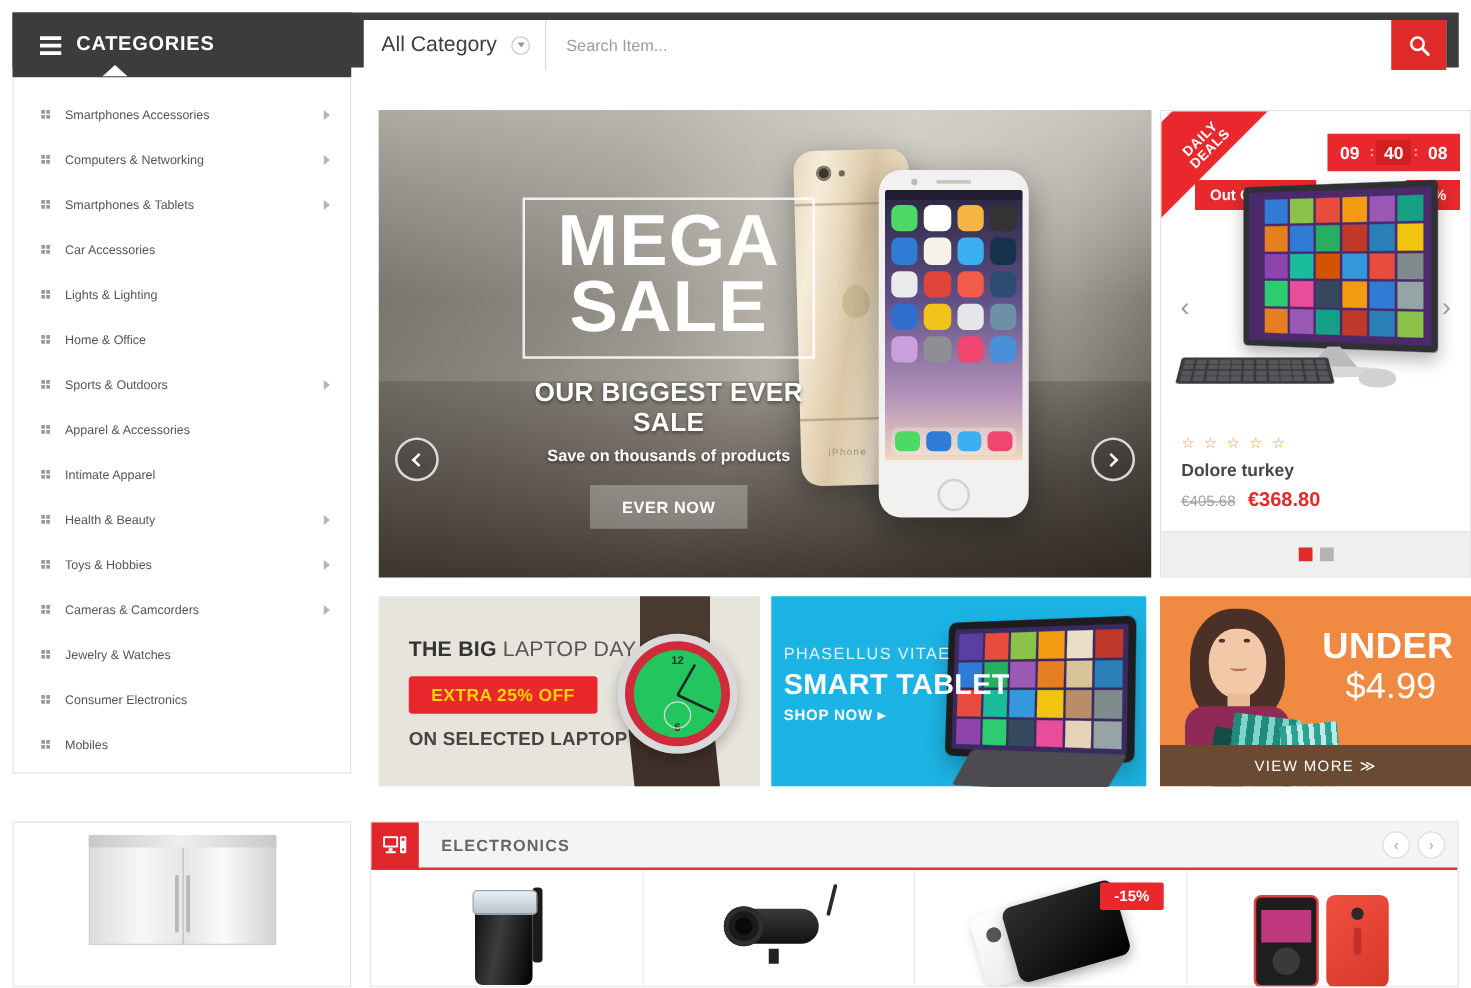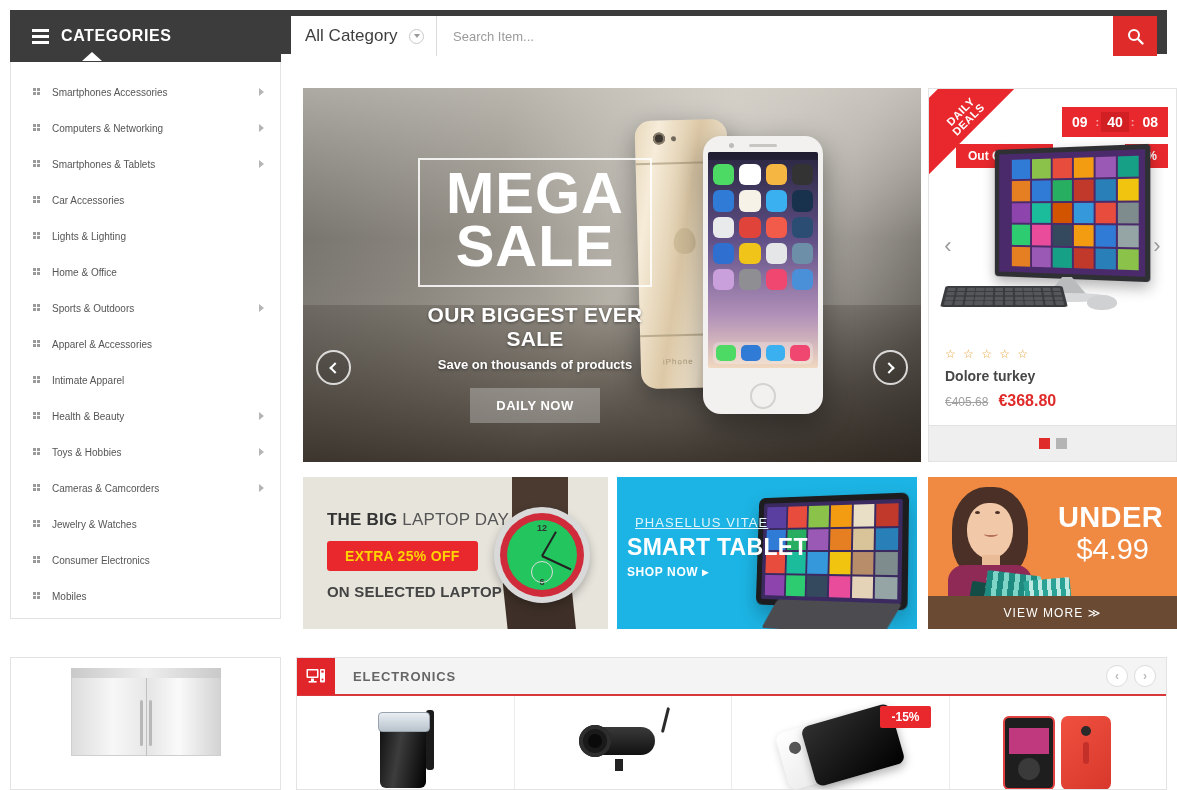--- a/index.html
+++ b/index.html
@@ -265,21 +265,21 @@
   .watch .face .n{ position:absolute; font-size:9px; color:#333; font-weight:bold;}
   .watch .face .n12{ left:50%;top:3px; transform:translateX(-50%);}
   .watch .face .n6{ left:50%;bottom:3px; transform:translateX(-50%);}
   .watch .face .sub{ position:absolute; left:50%;top:58%; transform:translateX(-50%);
     width:22px;height:22px;border-radius:50%;border:1px solid #ddd;}
 
   .promo2{
     position:absolute; left:617px; top:477px; width:300px; height:152px;
     background:#1bb4e4; overflow:hidden;
   }
-  .promo2 .t1{ position:absolute; left:18px; top:38px; font-size:13px; color:#dff4fd; letter-spacing:1.1px;text-decoration:underline; }
+  .promo2 .t1{ position:absolute; left:10px; top:38px; font-size:13px; color:#dff4fd; letter-spacing:1.1px; }
   .promo2 .t2{ position:absolute; left:10px; top:57px; font-size:23px; font-weight:bold; color:#fff; letter-spacing:.3px; }
   .promo2 .t3{ position:absolute; left:10px; top:88px; font-size:12px; font-weight:bold; color:#fff; letter-spacing:.6px; cursor:pointer;}
   .tablet{ position:absolute; right:8px; top:18px; width:160px;height:112px;
     transform:perspective(520px) rotateY(-20deg) rotateX(4deg); }
   .tablet .body{ width:100%;height:100%;background:#1d1d1f;border-radius:7px;padding:6px; box-shadow:0 10px 20px rgba(0,0,0,.25);}
   .tablet .scr{ width:100%;height:100%;background:#3a2a60; position:relative; overflow:hidden; border-radius:2px;}
   .tablet .tiles{ position:absolute; inset:4px; display:grid; grid-template-columns:repeat(6,1fr); grid-auto-rows:1fr; gap:2px;}
   .tablet .stand{ position:absolute; left:16px; bottom:-24px; width:130px;height:30px;background:#4b4b50;
     transform:skewX(-30deg); border-radius:3px;}
 
@@ -608,21 +608,21 @@
       <span class="home"></span>
     </div>
 
     <div class="hero-copy">
       <div class="mega-box">
         <span>MEGA</span>
         <span>SALE</span>
       </div>
       <div class="hero-sub">OUR BIGGEST EVER SALE</div>
       <div class="hero-sub2">Save on thousands of products</div>
-      <button class="shop-now">DAILY NOW</button>
+      <button class="shop-now">EVER NOW</button>
     </div>
 
     <div class="hero-arrow left">
       <i></i>
     </div>
     <div class="hero-arrow right">
       <i></i>
     </div>
   </div>
 

